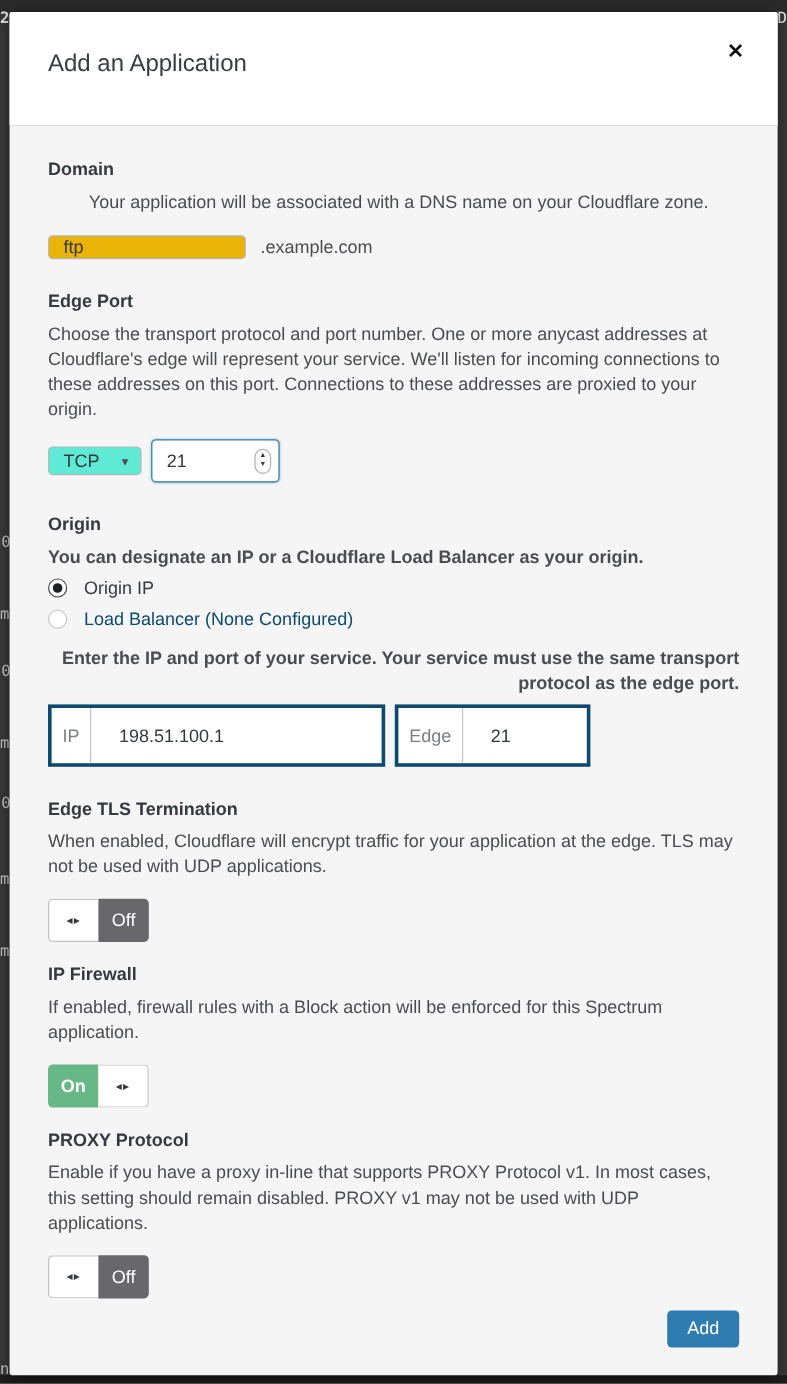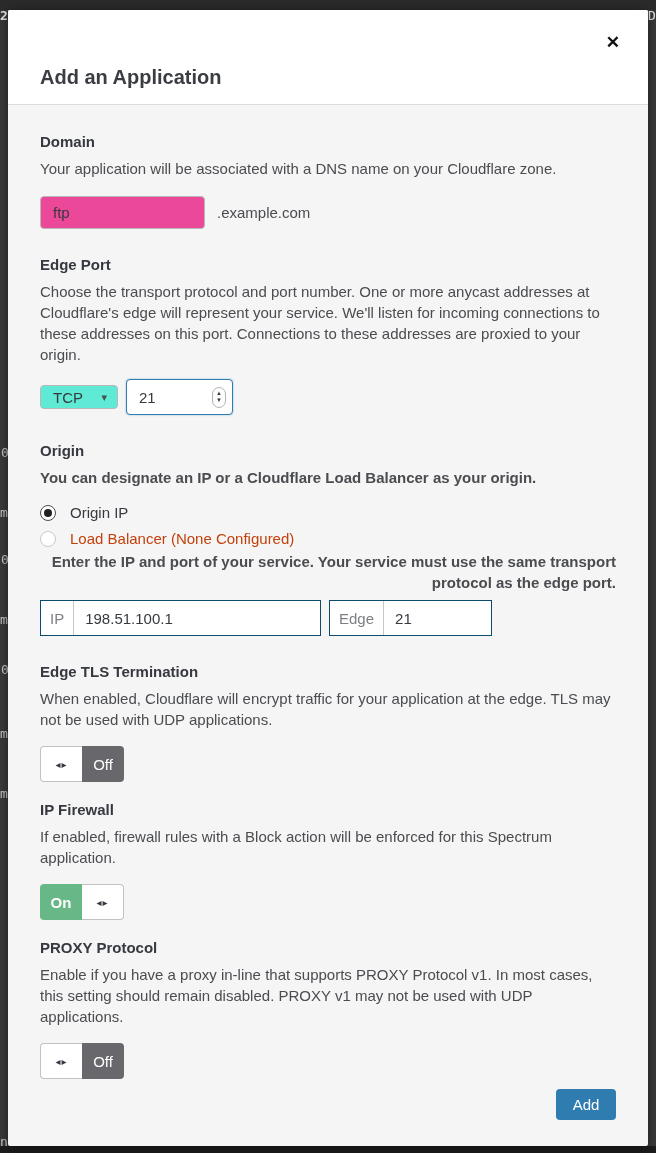--- a/index.html
+++ b/index.html
@@ -19,60 +19,60 @@
   .f6 { left:0; top:726px; }
   .f7 { left:0; top:786px; }
   .f8 { left:0; top:1134px; }
   .f9 { left:648px; top:8px; color:#f0f0f0; }
 
   .modal { position:absolute; left:8px; top:10px; width:640px; height:1136px;
            background:#f5f5f5; border-radius:2px; box-shadow:0 2px 12px rgba(0,0,0,.5);
            display:flex; flex-direction:column; }
   .modal-header { position:relative; height:95px; background:#ffffff; border-bottom:1px solid #dcdcdc;
                   border-radius:2px 2px 0 0; flex:0 0 auto; }
-  .modal-title { position:absolute; left:32px; top:56px; font-size:20px; color:#3a3d42;font-weight:bold; }
+  .modal-title { position:absolute; left:32px; top:32px; font-size:20px; color:#3a3d42; }
   .close-btn { position:absolute; right:24px; top:20px; font-size:17px; font-weight:bold;
                color:#101010; cursor:pointer; line-height:1; padding:4px; }
 
   .modal-body { flex:1 1 auto; padding:28px 32px 12px 32px; }
 
   .section-label { font-size:15px; font-weight:bold; color:#36393f; margin-bottom:8px; }
   .section-desc { font-size:15px; color:#4a4c50; line-height:21px; }
 
-  .sect-domain .section-desc { margin-bottom:17px; }
+  .sect-domain .section-desc { margin-bottom:17px;margin-left:34px; }
   .domain-row { display:flex; align-items:center; margin-bottom:27px; }
-  .text-input { height:33px; background:#ec4899; border:1px solid #b8b8b8; border-radius:4px;
+  .text-input { height:20px; background:#eab308; border:1px solid #b8b8b8; border-radius:4px;
                 font-family:"Liberation Sans", sans-serif; font-size:15px; color:#36393f; padding:0 12px; outline:none; }
   .domain-input { width:165px; }
   .domain-suffix { font-size:15px; color:#4a4c50; margin-left:12px; }
 
   .sect-edgeport .section-desc { margin-bottom:14px; }
   .edgeport-row { display:flex; align-items:center; gap:8px; margin-bottom:27px; }
   .select-box { width:78px; height:24px; background:#5eead4; border:1px solid #b8b8b8; border-radius:4px;
                 display:flex; align-items:center; justify-content:space-between; padding:0 10px 0 12px;
                 font-size:15px; color:#36393f; cursor:pointer; }
   .select-caret { font-size:11px; color:#4a4c50; }
   .port-box { width:107px; height:36px; background:#fff; border:1px solid #2e7cb0; border-radius:4px;
               box-shadow:0 0 2px rgba(46,124,176,.5); display:flex; align-items:center;
               justify-content:space-between; padding:0 6px 0 12px; font-size:15px; color:#36393f; }
   .stepper { width:14px; height:21px; border:1px solid #b4b4b4; border-radius:7px; background:#fdfdfd;
              display:flex; flex-direction:column; align-items:center; justify-content:center; cursor:pointer; }
   .stepper span { font-size:6px; line-height:7px; color:#3a3a3a; }
 
   .sect-origin .section-desc { margin-bottom:7px;font-weight:bold; }
-  .radio-row { display:flex; align-items:flex-end; height:26px; gap:14px; cursor:pointer; }
+  .radio-row { display:flex; align-items:flex-start; height:26px; gap:14px; cursor:pointer; }
   .radio-circle { width:16px; height:16px; border-radius:50%; border:1px solid #4a4c50; background:#fff;
                   display:flex; align-items:center; justify-content:center; flex:0 0 auto; }
   .radio-circle .dot { width:8px; height:8px; border-radius:50%; background:#1f2124; }
   .radio-circle.disabled { border-color:#c9c9c9; }
   .radio-label { font-size:15px; color:#36393f; }
-  .radio-label.disabled { color:#c2410c; }
+  .radio-label.disabled { color:#0c4a6e; }
   .origin-ip-desc { margin-top:4px; margin-bottom:14px;text-align:right; }
   .ipport-row { display:flex; gap:8px; margin-bottom:27px; }
-  .labeled-input { display:flex; height:36px; background:#fff; border:1px solid #0c4a6e; align-items:stretch; }
+  .labeled-input { display:flex; height:52px; background:#fff; border:3px solid #0c4a6e; align-items:stretch;gap:12px; }
   .labeled-input .prefix { display:flex; align-items:center; padding:0 9px; font-size:15px; color:#7d7f83;
                            border-right:1px solid #c6c6c6; }
   .labeled-input input { border:none; outline:none; font-family:"Liberation Sans", sans-serif;
                          font-size:15px; color:#36393f; padding:0 11px; background:transparent; }
   .ip-group { width:281px; }
   .ip-group input { width:240px; }
   .portg-group { width:163px; }
   .portg-group input { width:110px; }
 
   .toggle-desc { margin-bottom:16px; }

